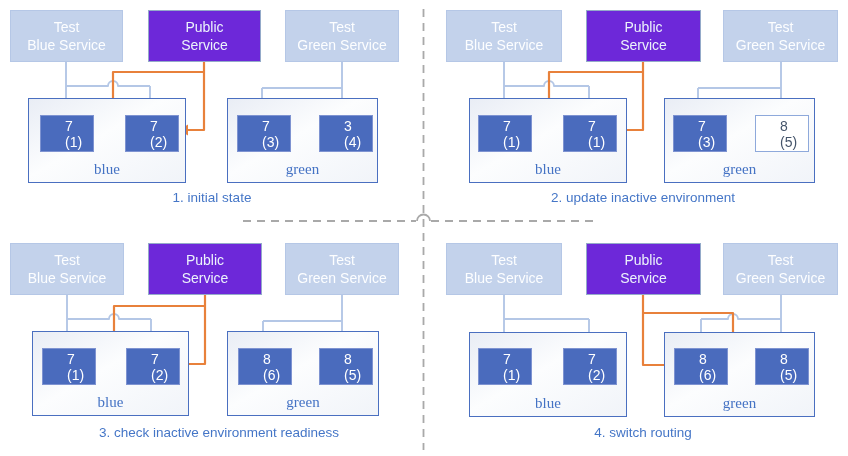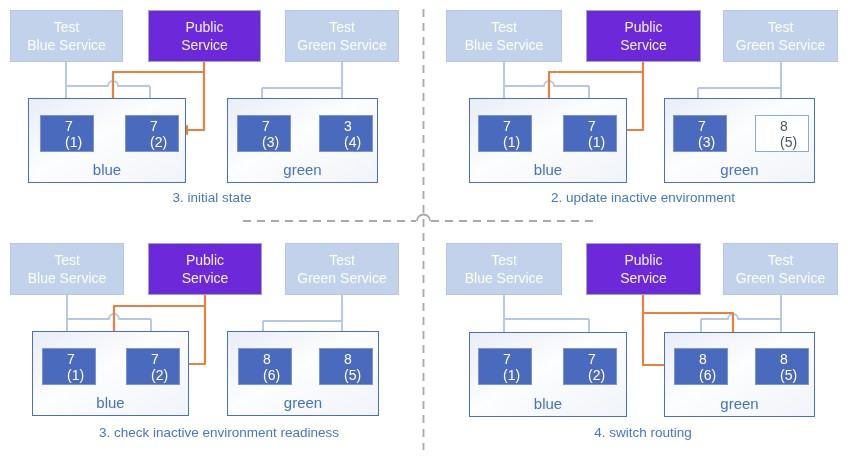--- a/index.html
+++ b/index.html
@@ -19,21 +19,21 @@
   .svc.light { background:#c3d2eb; border:1px solid #b5c7e6; color:#fdfeff; }
   .svc.dark  { background:#6d28d9; border:1px solid #94aac9; color:#ecf3fb; }
 
   .env {
     position:absolute; box-sizing:border-box;
     border:1.4px solid #4a6fc0;
     background:linear-gradient(150deg,#e9edf5 0%,#fcfdfe 45%,#f1f4f9 100%);
   }
   .env-label {
     position:absolute; left:0; right:0; bottom:4px; text-align:center;
-    color:#4472c4; font-size:15px;
+    color:#4472c4; font-size:15px;font-family:Liberation Serif, serif;
   }
   .pod {
     position:absolute; width:54px; height:37px; box-sizing:border-box;
     background:#4a6bbd; border:1px solid #7e93d1; color:#ffffff;
     display:flex; align-items:center; justify-content:center; font-size:14px;padding-left:24px;
   }
   .pod.outline { background:#ffffff; border:1.2px solid #8ea9db; color:#44546a; }
 
   .caption {
     position:absolute; width:424px; text-align:center;
@@ -83,21 +83,21 @@
     <div class="env" style="left:28px;top:98px;width:158px;height:85px">
       <div class="pod" style="left:11px;top:16px">7 (1)</div>
       <div class="pod" style="left:96px;top:16px">7 (2)</div>
       <div class="env-label">blue</div>
     </div>
     <div class="env" style="left:227px;top:98px;width:151px;height:85px">
       <div class="pod" style="left:9px;top:16px">7 (3)</div>
       <div class="pod" style="left:91px;top:16px">3 (4)</div>
       <div class="env-label">green</div>
     </div>
-    <div class="caption" style="top:190px;left:0">3. initial state</div>
+    <div class="caption" style="top:190px;left:0">1. initial state</div>
   </section>
 
   <section class="quadrant" style="left:424px;top:0">
     <svg class="wires" viewBox="0 0 424 228">
       <path class="wire-test" d="M80 62 V106"></path>
       <path class="wire-test" d="M80 86 H120 A5 5 0 0 1 130 86 H165"></path>
       <path class="wire-test" d="M165 86 V106"></path>
       <polygon class="head-test" points="74.5,106 85.5,106 80,114"></polygon>
       <polygon class="head-test" points="159.5,106 170.5,106 165,114"></polygon>
       <path class="wire-test" d="M357 62 V106"></path>

